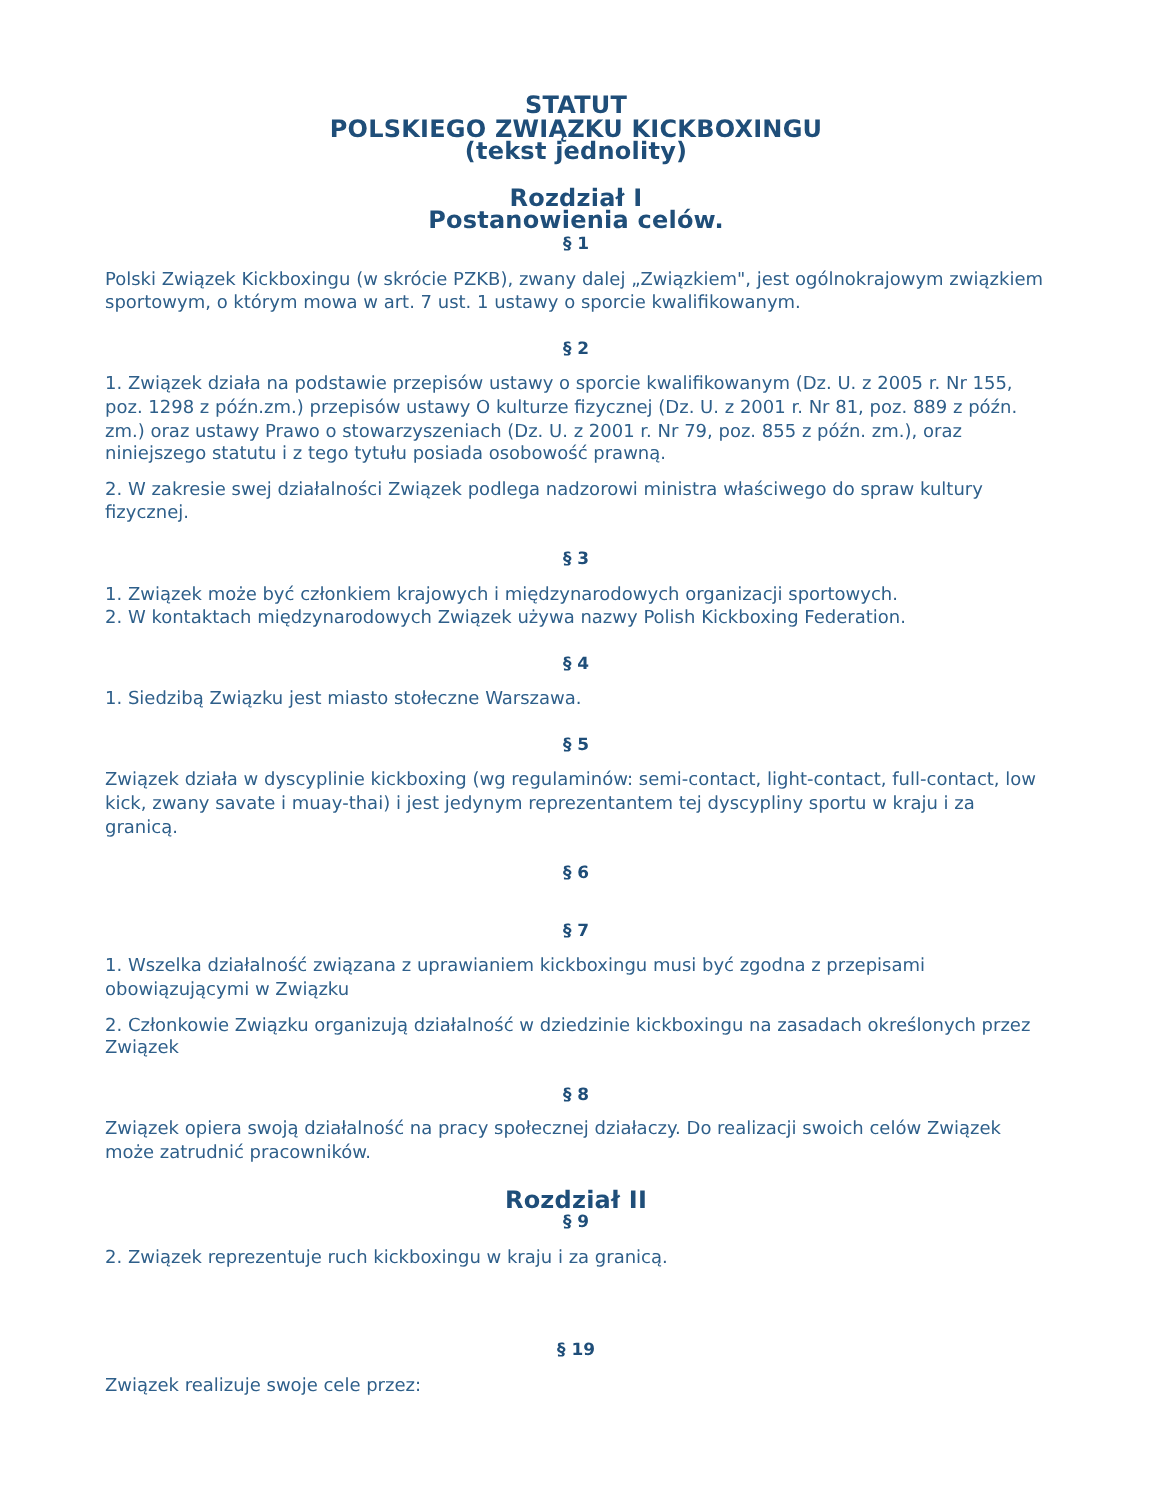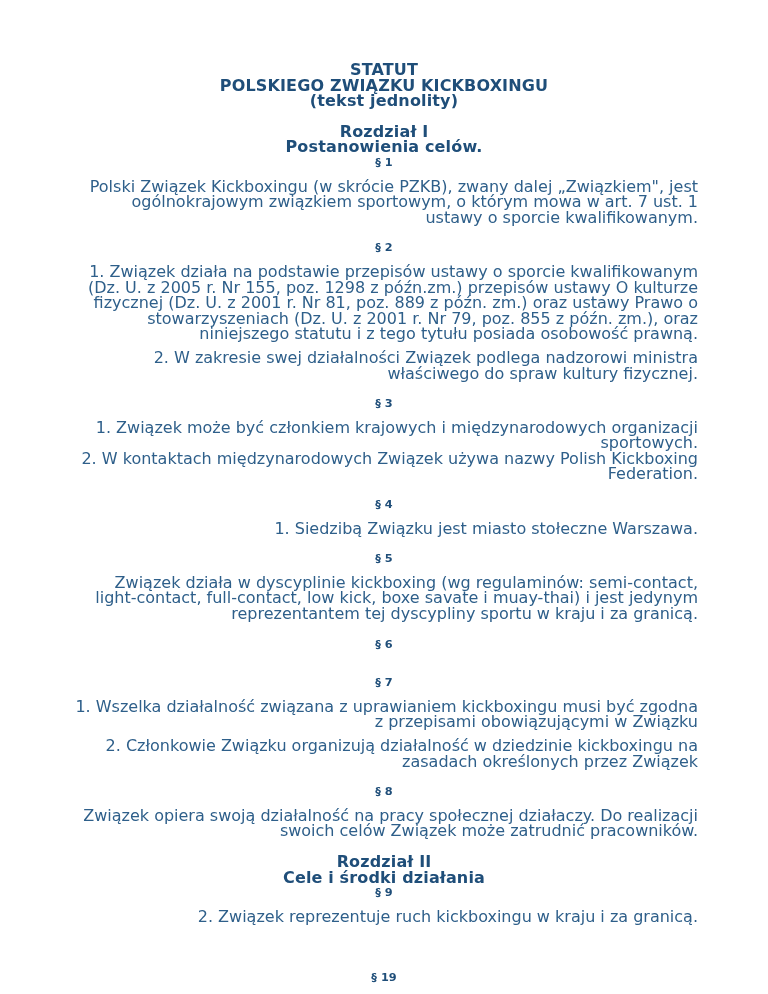--- a/index.html
+++ b/index.html
@@ -36,23 +36,23 @@
   }
   .section-mark {
     text-align: center;
     font-weight: bold;
     color: #1f4e79;
     font-size: 11.3px;
     line-height: 15.6px;
   }
   .para {
     color: #2e5f8a;
-    font-size: 16px;
+    font-size: 12px;
     line-height: 15.6px;
-    text-align: right;
+    text-align: left;
   }
   .block {
     margin: 0;
   }
   .gap-sm { height: 8px; }
   .gap-md { height: 15px; }
   .gap-xl { height: 46px; }
   .title-group .heading { margin: 0; }
 </style>
 </head>
@@ -90,41 +90,40 @@
     <p class="para block">2. W kontaktach międzynarodowych Związek używa nazwy Polish Kickboxing Federation.</p>
 
     <div class="gap-md"></div>
     <div class="section-mark">§ 4</div>
     <div class="gap-sm"></div>
     <p class="para block">1. Siedzibą Związku jest miasto stołeczne Warszawa.</p>
 
     <div class="gap-md"></div>
     <div class="section-mark">§ 5</div>
     <div class="gap-sm"></div>
-    <p class="para block">Związek działa w dyscyplinie kickboxing (wg regulaminów: semi-contact, light-contact, full-contact, low kick, boxe savate i muay-thai) i jest jedynym reprezentantem tej dyscypliny sportu w kraju i za granicą.</p>
+    <p class="para block">Związek działa w dyscyplinie kickboxing (wg regulaminów: semi-contact, light-contact, full-contact, low kick, zwany savate i muay-thai) i jest jedynym reprezentantem tej dyscypliny sportu w kraju i za granicą.</p>
 
     <div class="gap-md"></div>
     <div class="section-mark">§ 6</div>
     <div class="gap-sm"></div>
 
     <div class="gap-md"></div>
     <div class="section-mark">§ 7</div>
     <div class="gap-sm"></div>
     <p class="para block">1. Wszelka działalność związana z uprawianiem kickboxingu musi być zgodna z przepisami obowiązującymi w Związku</p>
     <div class="gap-sm"></div>
     <p class="para block">2. Członkowie Związku organizują działalność w dziedzinie kickboxingu na zasadach określonych przez Związek</p>
 
     <div class="gap-md"></div>
     <div class="section-mark">§ 8</div>
     <div class="gap-sm"></div>
     <p class="para block">Związek opiera swoją działalność na pracy społecznej działaczy. Do realizacji swoich celów Związek może zatrudnić pracowników.</p>
 
     <div class="gap-md"></div>
     <div class="heading">Rozdział II</div>
-    <div class="heading">Cele i środki działania</div>
     <div class="section-mark">§ 9</div>
     <div class="gap-sm"></div>
     <p class="para block">2. Związek reprezentuje ruch kickboxingu w kraju i za granicą.</p>
 
     <div class="gap-xl"></div>
     <div class="section-mark">§ 19</div>
     <div class="gap-sm"></div>
     <p class="para block">Związek realizuje swoje cele przez:</p>
 
   </div>

